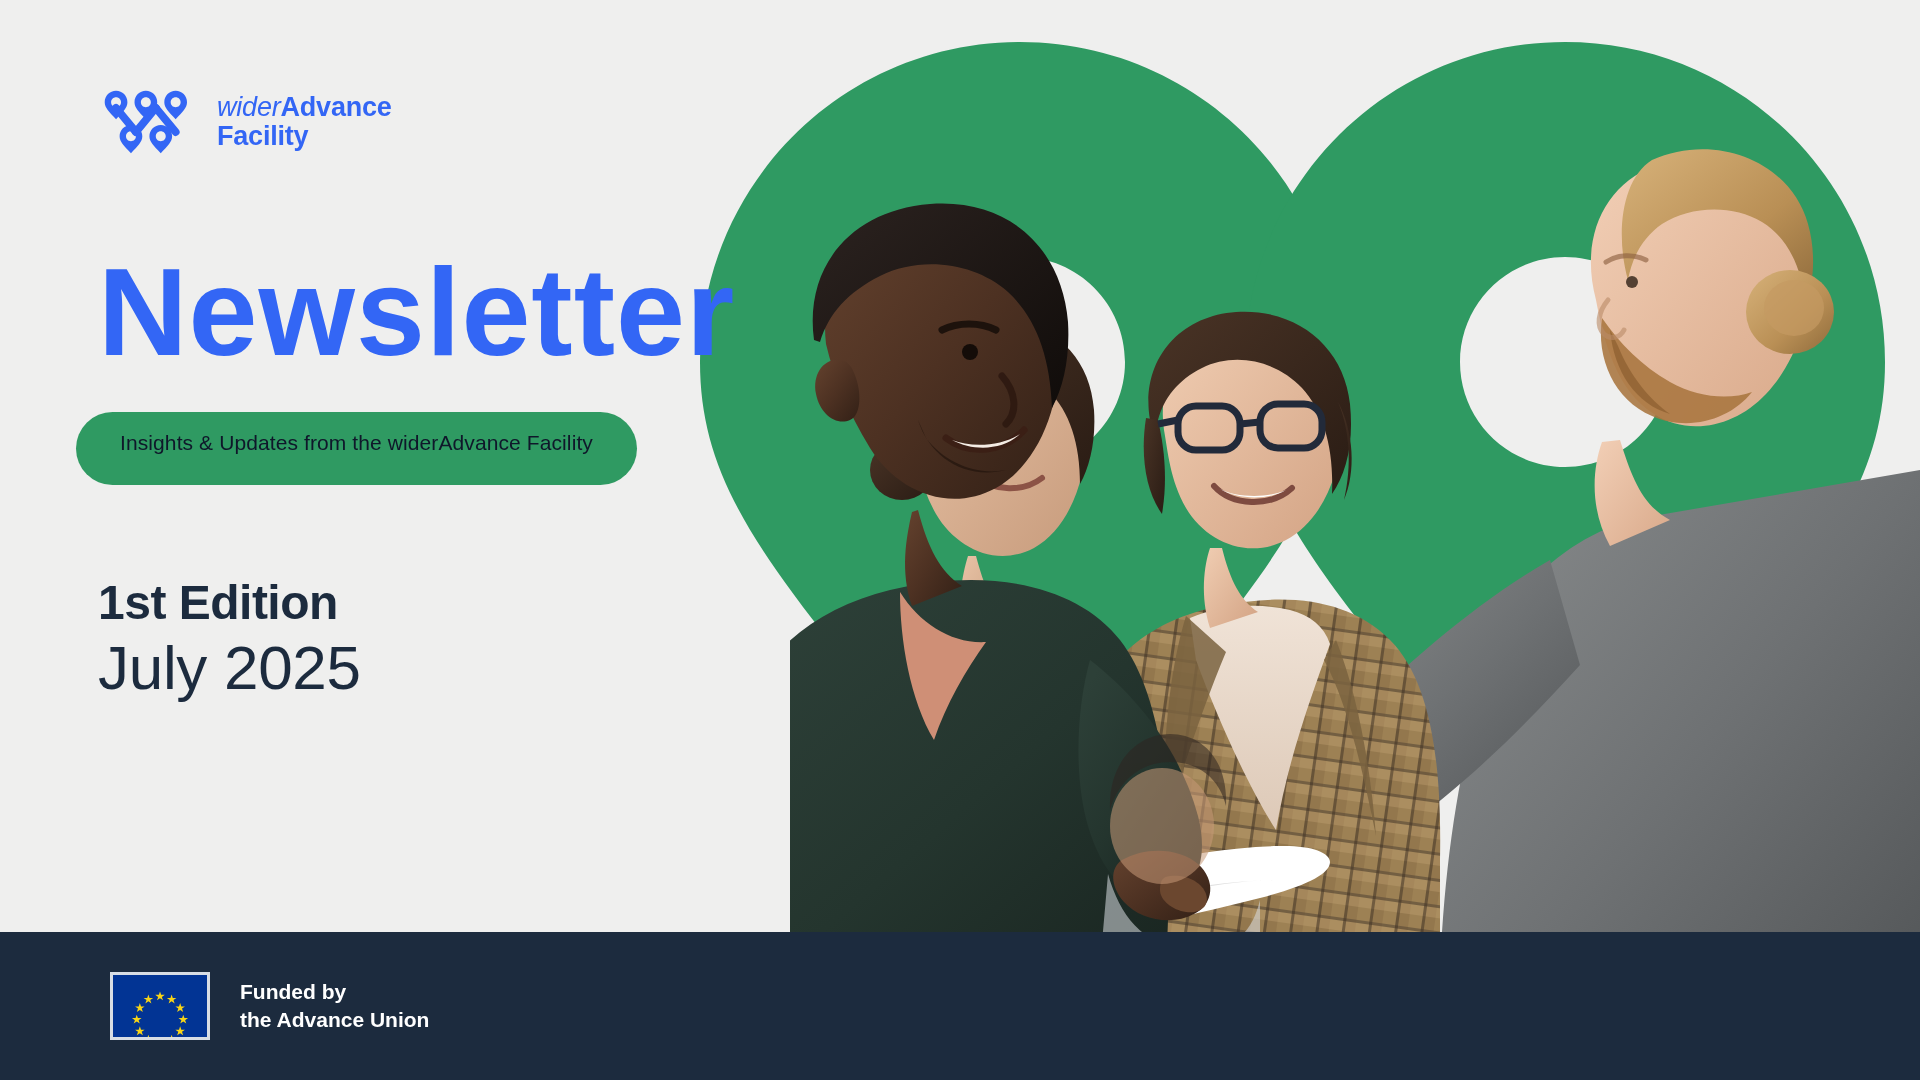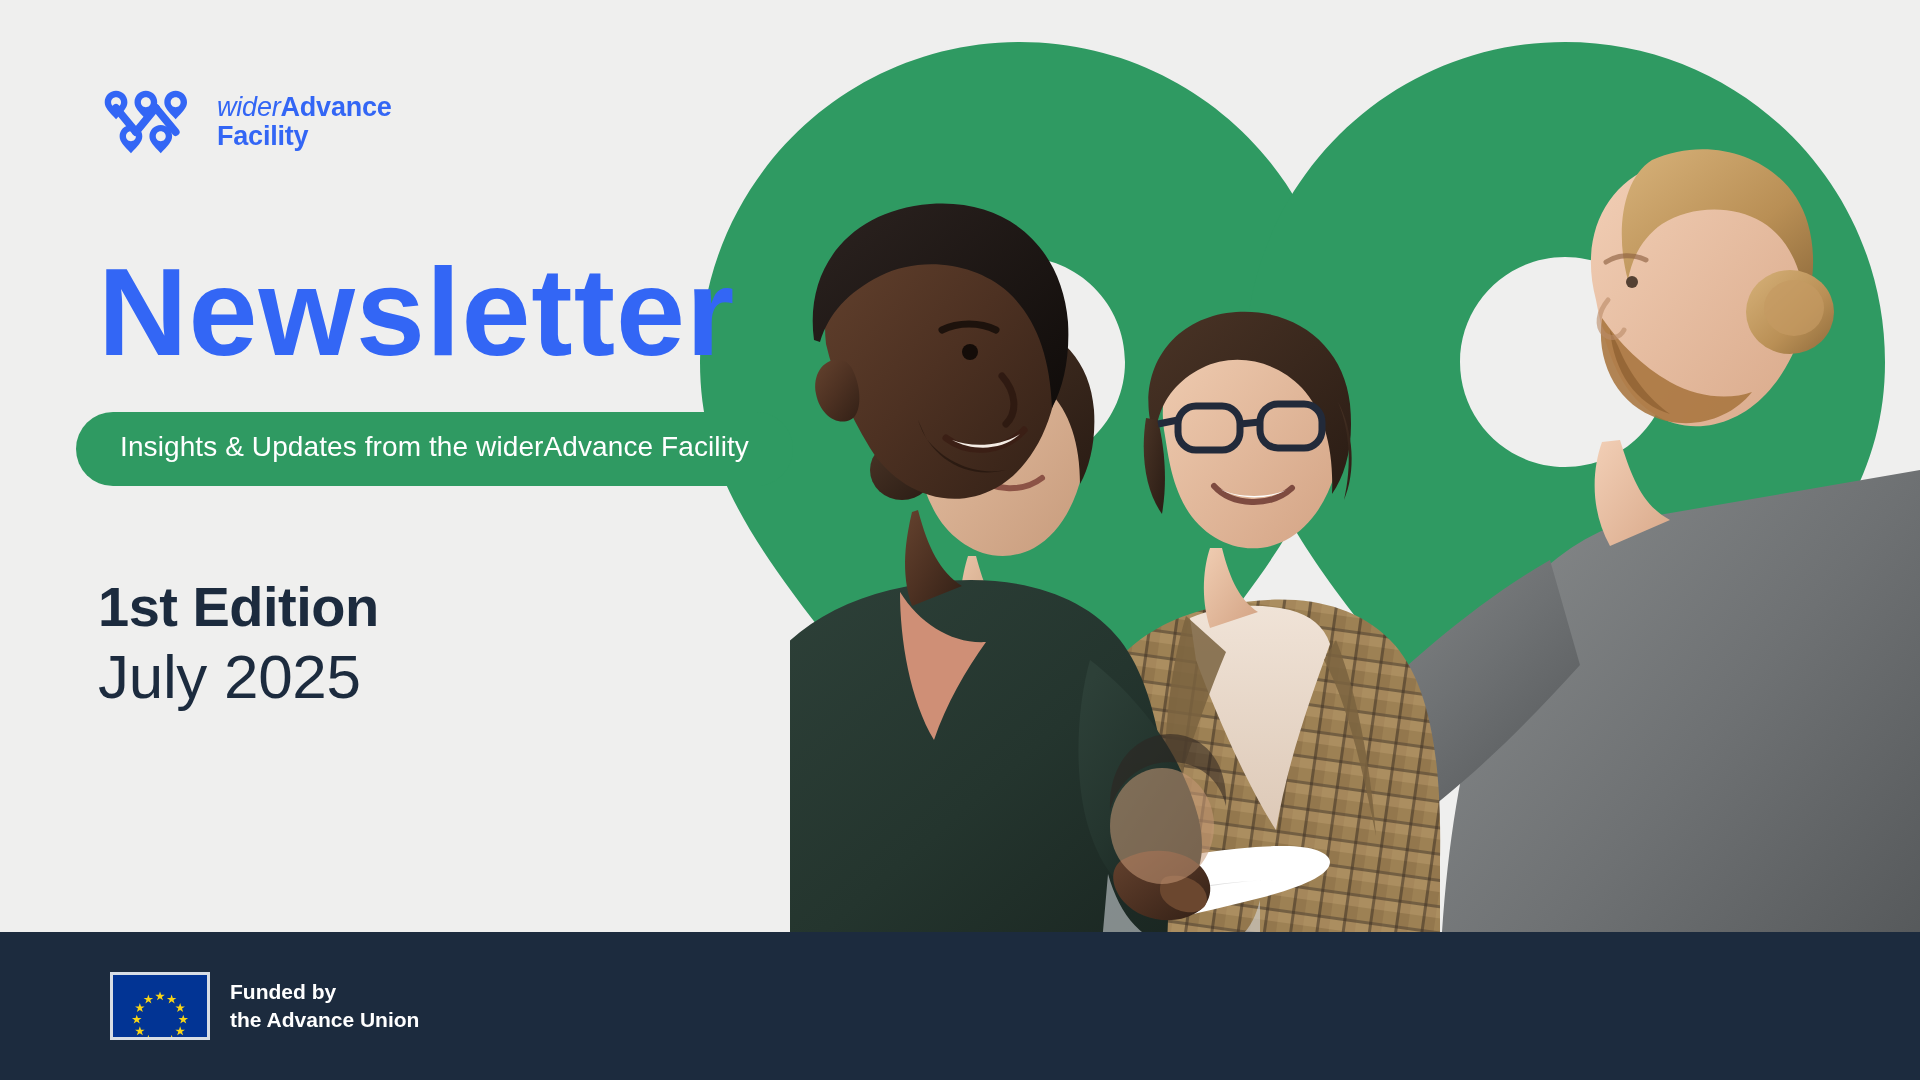--- a/index.html
+++ b/index.html
@@ -32,38 +32,38 @@
   
   #headline{
     position:absolute;left:98px;top:250px;
     font-size:124px;font-weight:bold;color:#3366f5;
     letter-spacing:1px;line-height:1;
   }
 
   
   #pill{
     position:absolute;left:76px;top:412px;
-    background:#2f9a62;color:#ffffff;
+    background:#2f9a62;color:#0f172a;
     border-radius:46px;
-    padding:19px 44px 23px 44px;
-    font-size:28px;font-weight:400;letter-spacing:.1px;
+    padding:19px 44px 30px 44px;
+    font-size:21px;font-weight:400;letter-spacing:.1px;
     white-space:nowrap;
   }
 
   
   #edition{position:absolute;left:98px;top:578px;color:#1c2b3e;}
-  #edition-line1{font-size:56px;font-weight:bold;letter-spacing:-.5px;line-height:1.05;}
+  #edition-line1{font-size:48px;font-weight:bold;letter-spacing:-.5px;line-height:1.05;}
   #edition-line2{font-size:62px;font-weight:400;letter-spacing:-.3px;line-height:1.15;margin-top:4px;}
 
   
   #footer{
     position:absolute;left:0;top:932px;width:1920px;height:148px;
     background:#1c2b3e;
   }
-  #eu-block{position:absolute;left:110px;top:40px;display:flex;align-items:center;gap:20px;}
+  #eu-block{position:absolute;left:110px;top:40px;display:flex;align-items:center;gap:30px;}
   #eu-flag{width:100px;height:68px;border:3px solid #d8dde4;box-sizing:border-box;background:#023494;position:relative;}
   #eu-flag svg{display:block;width:100%;height:100%;}
   #eu-text{color:#ffffff;font-size:21px;font-weight:bold;line-height:1.32;white-space:nowrap;}
 </style>
 </head>
 <body>
 
 <div id="stage">
 
   <div class="pin-deco" style="left:700px;top:42px;">

